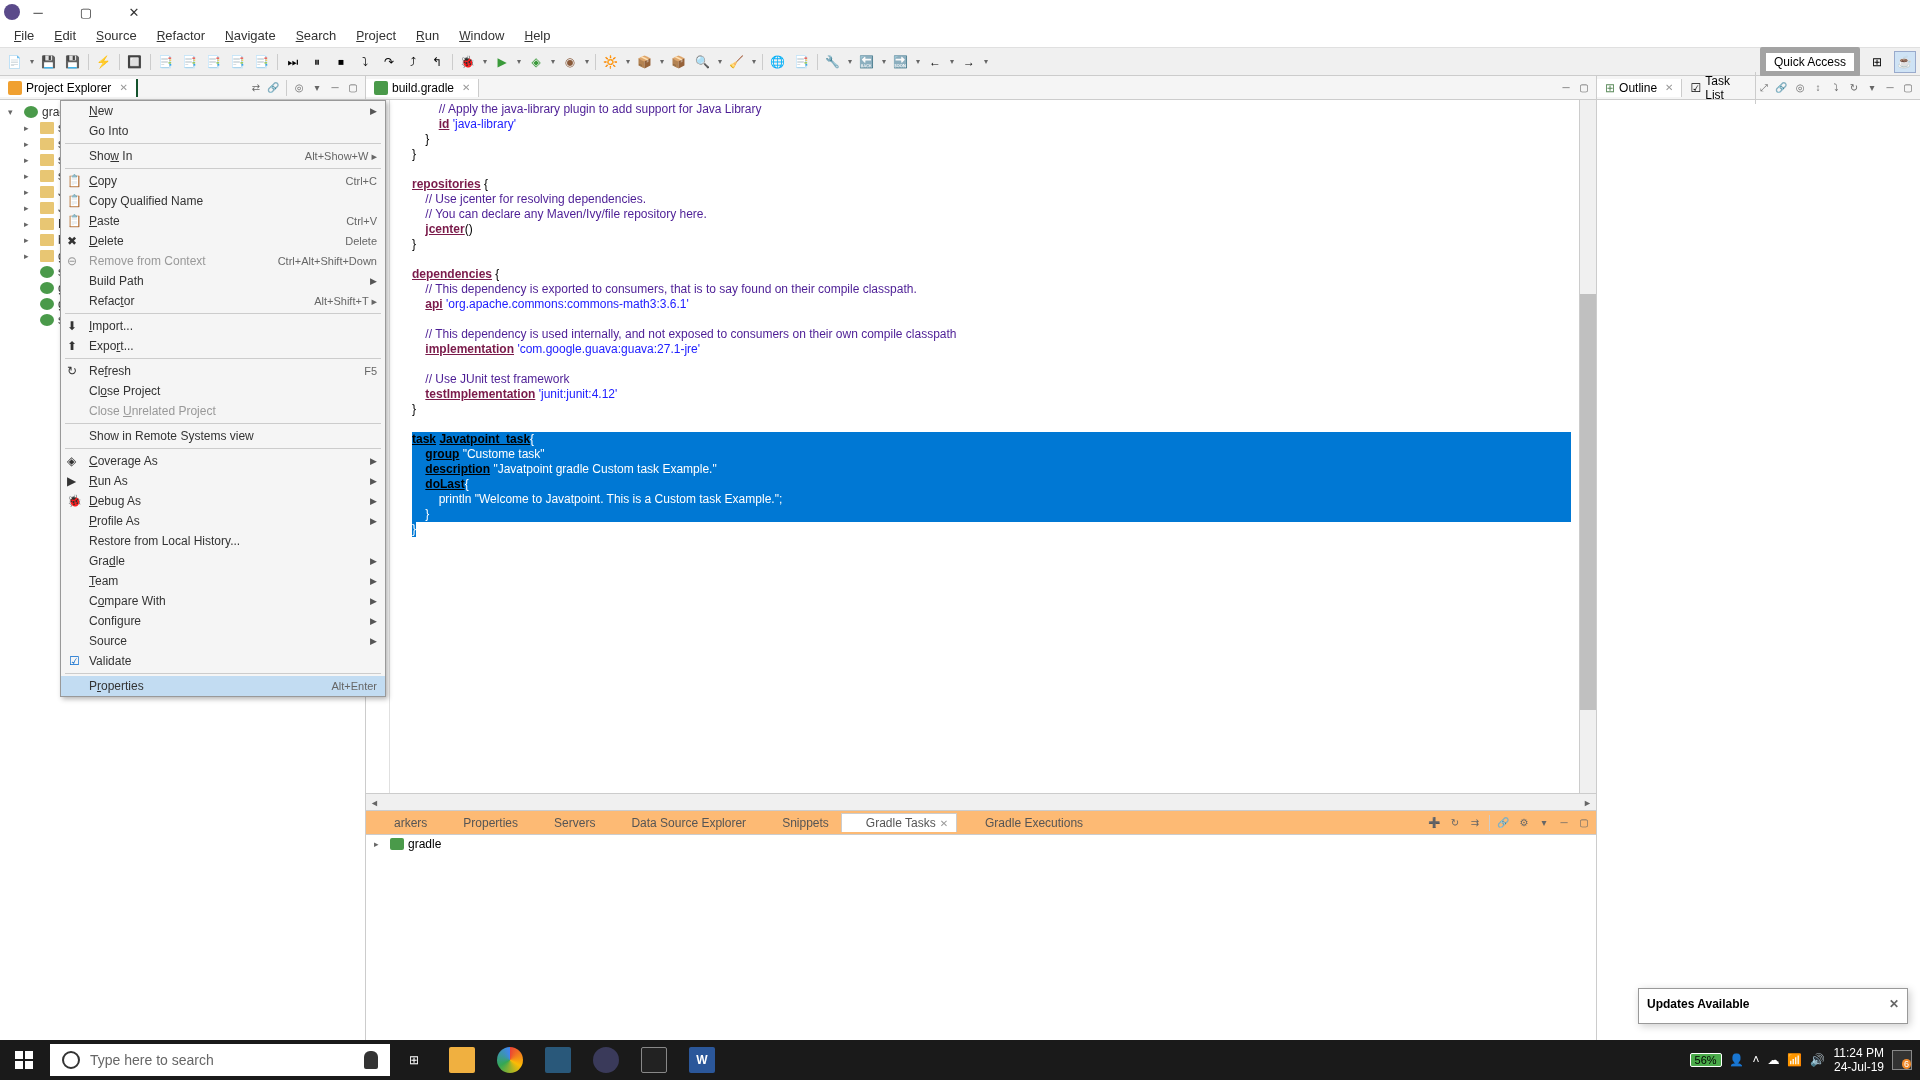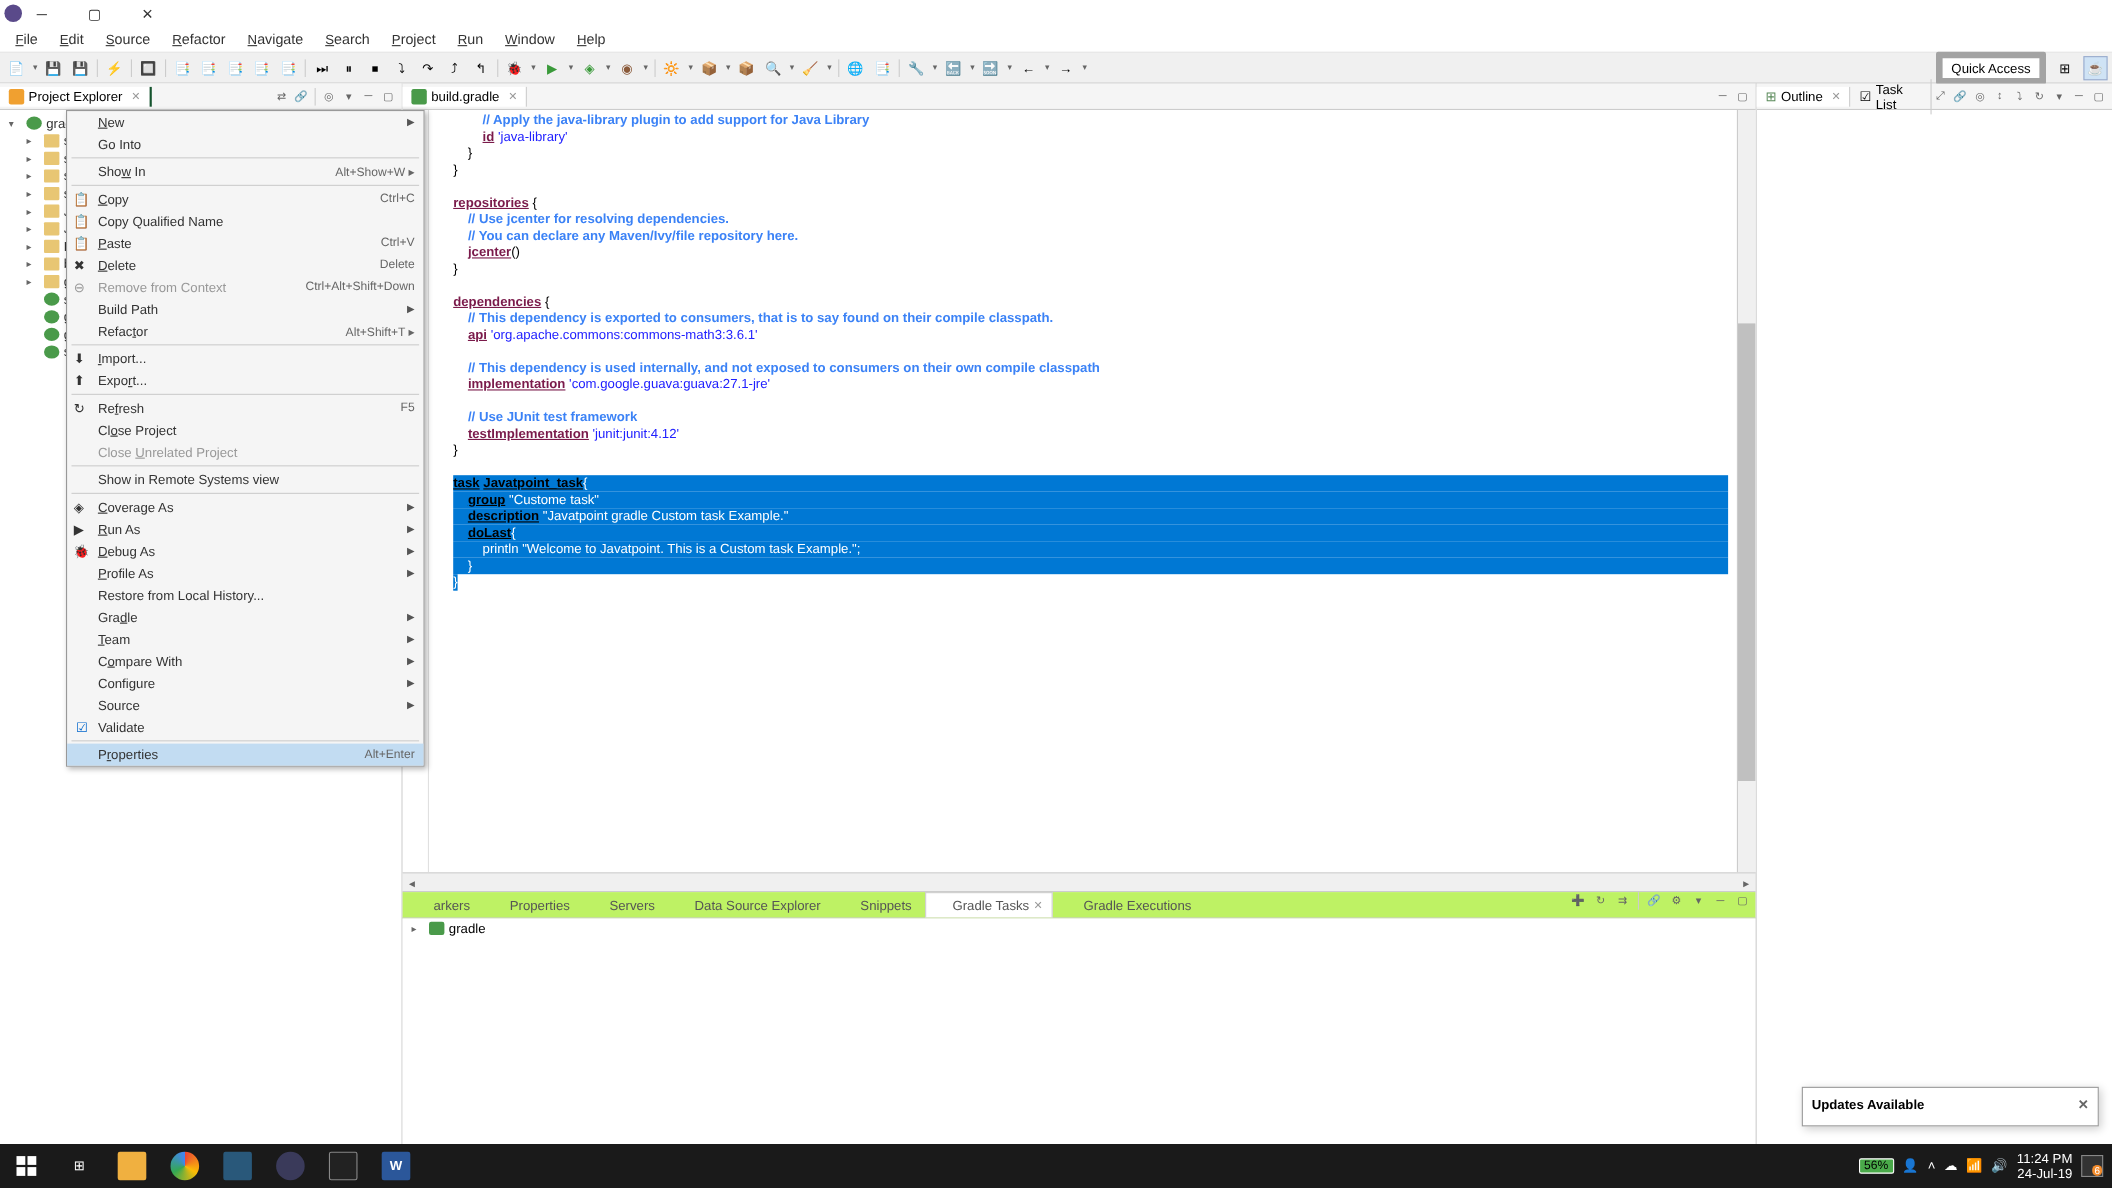--- a/index.html
+++ b/index.html
@@ -51,33 +51,33 @@
     .editor-area { flex: 1; display: flex; flex-direction: column; }
     .editor-tabs { height: 24px; display: flex; align-items: center; border-bottom: 1px solid #ccc; background: #f5f5f5; }
     .editor-tab { padding: 2px 8px; display: flex; align-items: center; gap: 4px; background: #fff; border-right: 1px solid #ccc; }
     .editor-tab-icon { width: 14px; height: 14px; background: #4a9a4a; border-radius: 2px; }
     .editor-mini-tools { margin-left: auto; display: flex; gap: 2px; padding-right: 4px; }
     
     .editor-content { flex: 1; display: flex; font-family: 'Consolas', monospace; font-size: 13px; overflow: hidden; position: relative; }
     .editor-ruler { width: 24px; background: #fff; border-right: 1px solid #e0e0e0; }
     .editor-fold { width: 14px; background: #fff; }
     .code-area { flex: 1; background: #fff; padding: 2px 8px; overflow: hidden; white-space: pre; line-height: 15px; }
-    .code-comment { color: #3b82f6; font-weight: bold; }
+    .code-comment { color: #4c1d95; }
     .code-keyword { color: #7a1a4a; font-weight: bold; text-decoration: underline; }
     .code-string { color: #2020ff; }
     .code-selected { background: #0078d4; color: #fff; }
     .code-selected .code-keyword { color: #000000; }
     .code-selected .code-string { color: #fff; }
     .vscroll { width: 17px; background: #f0f0f0; border-left: 1px solid #ccc; position: relative; }
     .vscroll-thumb { position: absolute; width: 100%; background: #c0c0c0; }
     .hscroll { height: 17px; background: #f0f0f0; border-top: 1px solid #ccc; display: flex; }
     .hscroll-arrow { width: 17px; height: 17px; display: flex; align-items: center; justify-content: center; color: #666; font-size: 9px; }
     
     .bottom-area { height: 230px; border-top: 1px solid #ccc; display: flex; flex-direction: column; }
-    .bottom-tabs { height: 24px; display: flex; background: #bef264; border-bottom: 1px solid #ccc; padding: 0 4px; }
+    .bottom-tabs { height: 24px; display: flex; align-items: center; background: #fdba74; border-bottom: 1px solid #ccc; padding: 0 4px; }
     .bottom-tab { padding: 2px 8px; display: flex; align-items: center; gap: 4px; color: #555; margin-right: 4px; }
     .bottom-tab.active { background: #fff; border: 1px solid #ccc; border-bottom: none; }
     .bottom-tab-icon { width: 12px; height: 12px; }
     .bottom-toolbar { margin-left: auto; display: flex; gap: 4px; }
     .bottom-content { flex: 1; background: #fff; }
     .task-header { display: flex; border-bottom: 1px solid #e0e0e0; padding: 2px 8px; color: #555; }
     .task-col-name { width: 140px; }
     .task-row { display: flex; padding: 2px 8px; align-items: center; gap: 4px; }
     .task-row-icon { width: 14px; height: 12px; background: #4a9a4a; border-radius: 2px; }
     
@@ -535,20 +535,25 @@
 
 <div class="taskbar">
   <div class="task-start">
     <div class="task-start-icon">
         <span></span>
         <span></span>
         <span></span>
         <span></span>
       </div>
   </div>
+  <div class="task-search">
+    <span class="task-search-icon"></span>
+    <span class="task-search-text">Type here to search</span>
+    <span class="task-mic"></span>
+  </div>
   <div class="task-app">
       <span style="color:#fff">⊞</span>
     </div>
   <div class="task-app">
       <span class="task-app-icon" style="background:#f0b040"></span>
     </div>
   <div class="task-app">
       <span class="task-app-icon" style="background:conic-gradient(#ea4335,#fbbc05,#34a853,#4285f4);border-radius:50%"></span>
     </div>
   <div class="task-app">

